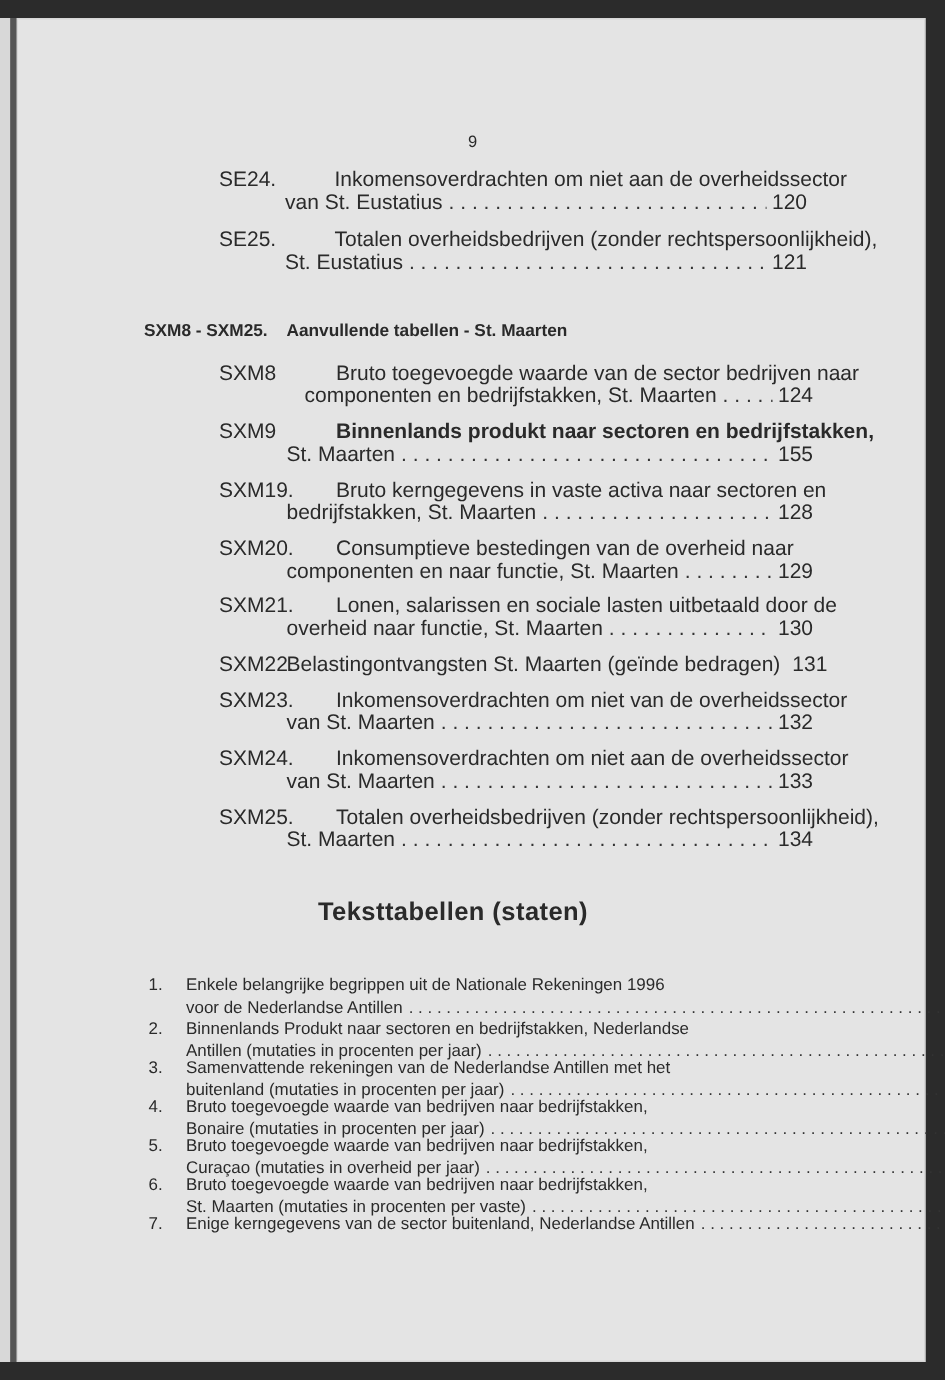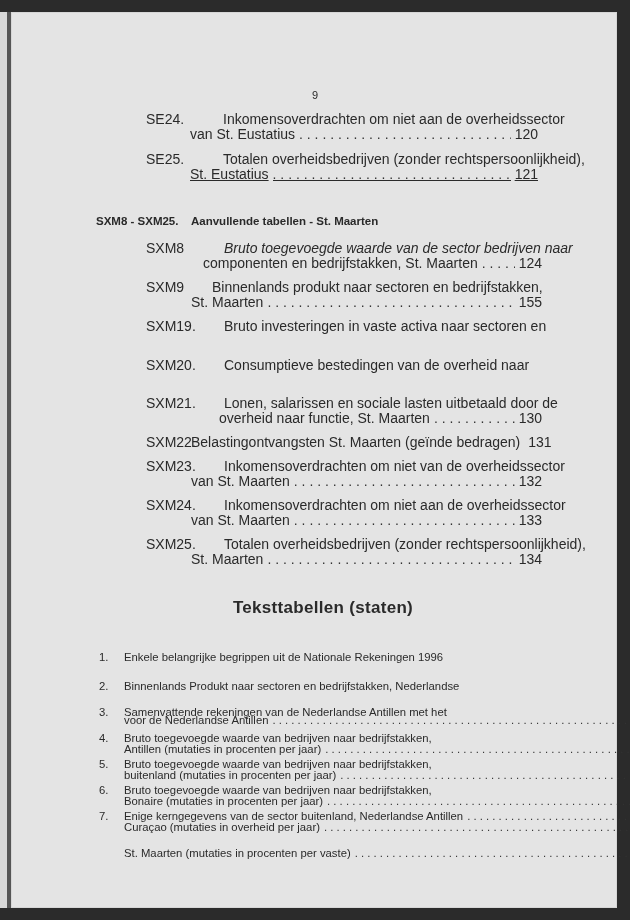--- a/index.html
+++ b/index.html
@@ -36,26 +36,26 @@
     letter-spacing:0;
   }
   .line2 .pg { text-align:right; }
   .section-heading {
     position:absolute; left:96px; top:215px; font-size:11.5px; font-weight:bold;
   }
   .section-heading .title { position:absolute; left:95px; top:0; white-space:nowrap; }
   .section-heading .range { white-space:nowrap; }
   .teksttabellen {
     position:absolute; left:0; width:604px; top:598px; text-align:center;
-    font-size:17px; font-weight:bold; letter-spacing:0.3px;padding-left:21px;
+    font-size:17px; font-weight:bold; letter-spacing:0.3px;
   }
   .num-entry { position:absolute; left:99px; font-size:11.3px; line-height:15px; width:448px; height:30px; }
   .num-entry .num { position:absolute; left:0; top:0; }
   .num-entry .t1 { position:absolute; left:25px; top:0; white-space:nowrap; }
-  .num-entry .l2 { position:absolute; left:25px; right:0; top:15px; display:flex; align-items:baseline; white-space:nowrap;margin-top:48px; }
+  .num-entry .l2 { position:absolute; left:25px; right:0; top:15px; display:flex; align-items:baseline; white-space:nowrap; }
   .num-entry .single { position:absolute; left:25px; right:0; top:0; display:flex; align-items:center; white-space:nowrap; }
 </style>
 </head>
 <body>
 
 <div class="left-strip"></div>
 <div class="spine"></div>
 <div class="paper"></div>
 
 <div class="page-number">9</div>
@@ -65,62 +65,72 @@
   <span class="text" style="left:44px;">Inkomensoverdrachten om niet aan de overheidssector</span>
   <div class="line2" style="left:44px; right:0; top:15px;">
     <span>van St. Eustatius</span>
     <span class="dots"></span>
     <span class="pg">120</span>
   </div>
 </div>
 <div class="entry" style="left:146px; top:152px; width:392px; height:30px;">
   <span class="code">SE25.</span>
   <span class="text" style="left:44px;">Totalen overheidsbedrijven (zonder rechtspersoonlijkheid),</span>
-  <div class="line2" style="left:44px; right:0; top:15px;text-decoration:underline;">
+  <div class="line2" style="left:44px; right:0; top:15px;">
     <span>St. Eustatius</span>
     <span class="dots"></span>
     <span class="pg">121</span>
   </div>
 </div>
 
 <div class="section-heading">
   <span class="range">SXM8 - SXM25.</span>
   <span class="title">Aanvullende tabellen - St. Maarten</span>
 </div>
 
 <div class="entry" style="left:146px; top:241px; width:396px; height:30px;">
   <span class="code">SXM8</span>
-  <span class="text" style="left:45px;font-style:italic;">Bruto toegevoegde waarde van de sector bedrijven naar</span>
+  <span class="text" style="left:45px;">Bruto toegevoegde waarde van de sector bedrijven naar</span>
   <div class="line2" style="left:45px; right:0; top:15px;margin-left:12px;">
     <span>componenten en bedrijfstakken,  St. Maarten</span>
     <span class="dots"></span>
     <span class="pg">124</span>
   </div>
 </div>
 <div class="entry" style="left:146px; top:280px; width:396px; height:30px;">
   <span class="code">SXM9</span>
-  <span class="text" style="left:33px;">Binnenlands produkt naar sectoren en bedrijfstakken,</span>
+  <span class="text" style="left:45px;font-weight:bold;">Binnenlands produkt naar sectoren en bedrijfstakken,</span>
   <div class="line2" style="left:45px; right:0; top:15px;">
     <span>St. Maarten</span>
     <span class="dots"></span>
     <span class="pg">155</span>
   </div>
 </div>
 <div class="entry" style="left:146px; top:319px; width:396px; height:30px;">
   <span class="code">SXM19.</span>
-  <span class="text" style="left:45px;">Bruto investeringen in vaste activa naar sectoren en</span>
+  <span class="text" style="left:45px;">Bruto kerngegevens in vaste activa naar sectoren en</span>
+  <div class="line2" style="left:45px; right:0; top:15px;">
+    <span>bedrijfstakken, St. Maarten</span>
+    <span class="dots"></span>
+    <span class="pg">128</span>
+  </div>
 </div>
 <div class="entry" style="left:146px; top:358px; width:396px; height:30px;">
   <span class="code">SXM20.</span>
   <span class="text" style="left:45px;">Consumptieve bestedingen van de overheid naar</span>
+  <div class="line2" style="left:45px; right:0; top:15px;">
+    <span>componenten en naar functie, St. Maarten</span>
+    <span class="dots"></span>
+    <span class="pg">129</span>
+  </div>
 </div>
 <div class="entry" style="left:146px; top:396px; width:396px; height:30px;">
   <span class="code">SXM21.</span>
   <span class="text" style="left:45px;">Lonen, salarissen en sociale lasten uitbetaald door de</span>
-  <div class="line2" style="left:45px; right:0; top:15px;margin-left:28px;">
+  <div class="line2" style="left:45px; right:0; top:15px;">
     <span>overheid naar functie, St. Maarten</span>
     <span class="dots"></span>
     <span class="pg">130</span>
   </div>
 </div>
 <div class="entry" style="left:146px; top:435px; width:396px; height:15px;">
   <span class="code">SXM22.</span>
   <div class="line2" style="left:45px; right:0; top:0;">
     <span>Belastingontvangsten St. Maarten (geïnde bedragen)</span>
     <span class="dots"></span>

